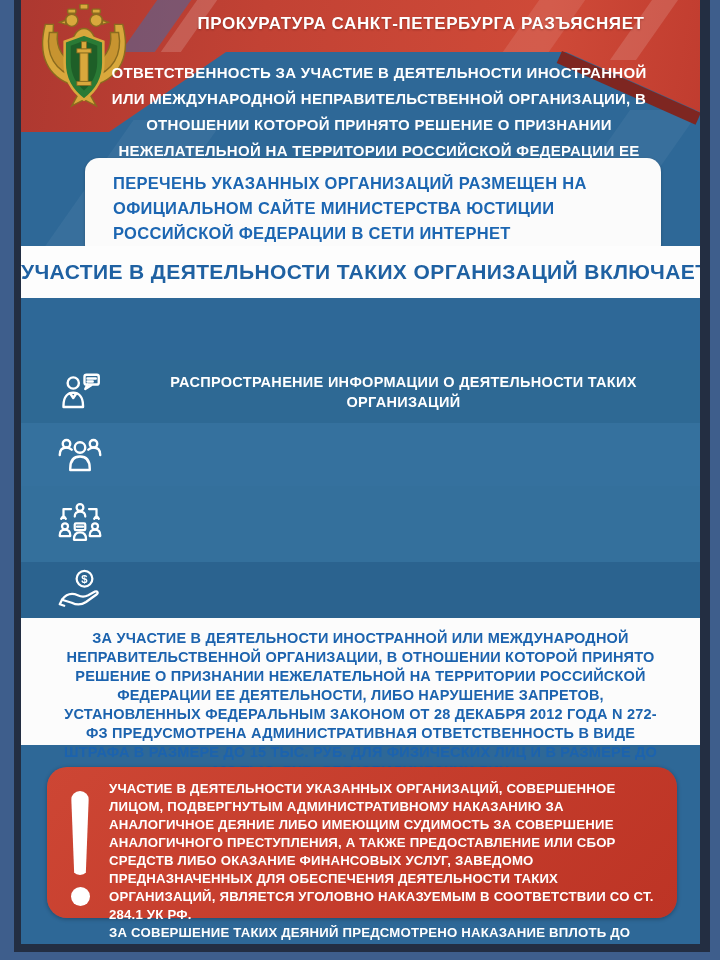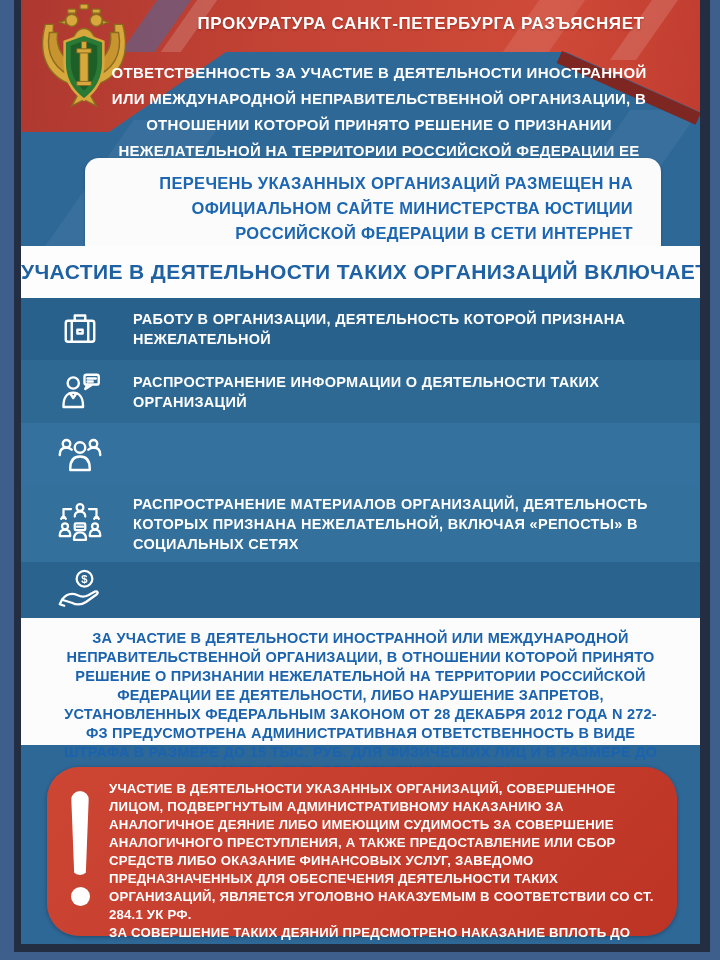--- a/index.html
+++ b/index.html
@@ -40,52 +40,52 @@
   }
   .intro{
     position:absolute;left:78px;top:60px;width:560px;z-index:3;
     color:#ffffff;font-size:15px;font-weight:bold;line-height:26px;
     letter-spacing:.3px;text-align:center;
   }
   .notice-box{
     position:absolute;left:64px;top:158px;width:576px;z-index:3;box-sizing:border-box;
     background:#fbfbfb;border-radius:14px;padding:13px 28px;
     color:#1c66b2;font-size:16.5px;font-weight:bold;line-height:25px;
-    letter-spacing:.3px;text-align:right;box-shadow:0 1px 3px rgba(0,0,0,.25);
+    letter-spacing:.3px;text-align:left;box-shadow:0 1px 3px rgba(0,0,0,.25);
   }
   .section-heading{
     position:absolute;left:0;top:246px;width:679px;height:52px;z-index:3;box-sizing:border-box;
     background:#fdfdfd;color:#1f61a2;font-size:21px;font-weight:bold;
     letter-spacing:.4px;text-align:center;line-height:52px;white-space:nowrap;
   }
 
   
   .row{position:absolute;left:0;width:679px;display:flex;align-items:center;box-sizing:border-box;
        padding-left:30px;padding-right:26px;z-index:3;}
   .row .icon{flex:0 0 58px;display:flex;justify-content:center;align-items:center;}
   .row .txt{margin-left:24px;color:#fff;font-size:14.5px;font-weight:bold;
             letter-spacing:.3px;line-height:20px;}
   .row1{top:298px;height:62px;background:#29618d;}
-  .row2{top:360px;height:63px;background:#2e6994;}
+  .row2{top:360px;height:63px;background:#2e6994;text-align:center;}
   .row3{top:423px;height:63px;background:#35719e;}
   .row4{top:486px;height:76px;background:#34709c;}
   .row5{top:562px;height:56px;background:#2b638f;}
 
   
   .admin-panel{
     position:absolute;left:0;top:618px;width:679px;height:127px;z-index:3;box-sizing:border-box;
     background:#fcfcfc;padding:11px 34px;
     color:#1c63ae;font-size:14.5px;font-weight:bold;line-height:19px;
     letter-spacing:.2px;text-align:center;
   }
 
   
   .warn-panel{
-    position:absolute;left:26px;top:767px;width:630px;height:169px;z-index:3;box-sizing:border-box;
-    background:linear-gradient(135deg,#cd4634,#bd3425);border-radius:32px;
+    position:absolute;left:26px;top:767px;width:630px;height:151px;z-index:3;box-sizing:border-box;
+    background:linear-gradient(135deg,#cd4634,#bd3425);border-radius:20px;
     box-shadow:0 1px 4px rgba(0,0,0,.3);
   }
   .excl{position:absolute;left:22px;top:24px;width:22px;height:130px;}
   .excl .bar{width:18px;height:84px;background:#fff;border-radius:9px;margin:0 auto;
              clip-path:polygon(0 0,100% 0,82% 100%,18% 100%);}
   .excl .dot{width:19px;height:19px;background:#fff;border-radius:50%;margin:12px auto 0;}
   .warn-text{position:absolute;left:62px;top:13px;width:546px;
              color:#fff;font-size:13.2px;font-weight:bold;line-height:18px;letter-spacing:.2px;}
   .warn-text p{margin:0;}
 </style>
@@ -140,31 +140,20 @@
       </svg>
     </div>
 
     <div class="title">ПРОКУРАТУРА САНКТ-ПЕТЕРБУРГА РАЗЪЯСНЯЕТ</div>
     <div class="intro">ОТВЕТСТВЕННОСТЬ ЗА УЧАСТИЕ В ДЕЯТЕЛЬНОСТИ ИНОСТРАННОЙ ИЛИ МЕЖДУНАРОДНОЙ НЕПРАВИТЕЛЬСТВЕННОЙ ОРГАНИЗАЦИИ, В ОТНОШЕНИИ КОТОРОЙ ПРИНЯТО РЕШЕНИЕ О ПРИЗНАНИИ НЕЖЕЛАТЕЛЬНОЙ НА ТЕРРИТОРИИ РОССИЙСКОЙ ФЕДЕРАЦИИ ЕЕ ДЕЯТЕЛЬНОСТИ</div>
 
     <div class="notice-box">ПЕРЕЧЕНЬ УКАЗАННЫХ ОРГАНИЗАЦИЙ РАЗМЕЩЕН НА ОФИЦИАЛЬНОМ САЙТЕ МИНИСТЕРСТВА ЮСТИЦИИ РОССИЙСКОЙ ФЕДЕРАЦИИ В СЕТИ ИНТЕРНЕТ</div>
 
     <div class="section-heading">УЧАСТИЕ В ДЕЯТЕЛЬНОСТИ ТАКИХ ОРГАНИЗАЦИЙ ВКЛЮЧАЕТ В СЕБЯ:</div>
 
-    <div class="row row1">
-      <span class="icon">
-        <svg viewBox="0 0 64 64" width="48" height="48" fill="none" stroke="#fff" stroke-width="3.2" stroke-linejoin="round">
-          <path d="M25,21 V14 H39 V21"></path>
-          <rect x="13" y="21" width="38" height="28" rx="3"></rect>
-          <path d="M21,21 V49 M43,21 V49"></path>
-          <rect x="28.5" y="33" width="7" height="5"></rect>
-        </svg>
-      </span>
-      <span class="txt">РАБОТУ В ОРГАНИЗАЦИИ, ДЕЯТЕЛЬНОСТЬ КОТОРОЙ ПРИЗНАНА НЕЖЕЛАТЕЛЬНОЙ</span>
-    </div>
 
     <div class="row row2">
       <span class="icon">
         <svg viewBox="0 0 64 64" width="48" height="48" fill="none" stroke="#fff" stroke-width="3.2" stroke-linejoin="round" stroke-linecap="round">
           <circle cx="23" cy="20" r="7.5"></circle>
           <path d="M10,50 C10,38 16,33 23,33 C30,33 36,38 36,50 V52 H10 Z"></path>
           <path d="M19,34 L23,40 L27,34"></path>
           <rect x="38" y="9" width="19" height="13" rx="2.5"></rect>
           <path d="M42,22 L39,28 L47,23"></path>
           <path d="M42,14 H53 M42,18 H49"></path>
@@ -195,21 +184,20 @@
           <path d="M44,12 H54 V24 M54,21 L51,25 M54,21 L57,25"></path>
           <circle cx="12" cy="35" r="4"></circle>
           <path d="M5,47 C5,41 8,39.5 12,39.5 C16,39.5 19,41 19,47 V48 H5 Z"></path>
           <circle cx="52" cy="35" r="4"></circle>
           <path d="M45,47 C45,41 48,39.5 52,39.5 C56,39.5 59,41 59,47 V48 H45 Z"></path>
           <rect x="25" y="31" width="14" height="9" rx="1.5"></rect>
           <path d="M28,35.5 H36"></path>
           <path d="M24,52 C24,45 27,43 32,43 C37,43 40,45 40,52 V53 H24 Z"></path>
         </svg>
       </span>
-      <span class="txt">РАСПРОСТРАНЕНИЕ МАТЕРИАЛОВ ОРГАНИЗАЦИЙ, ДЕЯТЕЛЬНОСТЬ КОТОРЫХ ПРИЗНАНА НЕЖЕЛАТЕЛЬНОЙ, ВКЛЮЧАЯ «РЕПОСТЫ» В СОЦИАЛЬНЫХ СЕТЯХ</span>
     </div>
 
     <div class="row row5">
       <span class="icon">
         <svg viewBox="0 0 64 64" width="48" height="48" fill="none" stroke="#fff" stroke-width="3" stroke-linejoin="round" stroke-linecap="round">
           <circle cx="38" cy="17" r="10.5"></circle>
           <text x="38" y="22" text-anchor="middle" font-size="15" font-weight="bold" fill="#fff" stroke="none" font-family="Liberation Sans, sans-serif">$</text>
           <path d="M8,45 C14,37 22,36 29,39 C33,41 39,41 43,39 L52,34 C55,33 57,36 54,38 L40,48 C34,52 27,52 21,49 L8,45 Z"></path>
           <path d="M8,45 L5,51 L11,53"></path>
         </svg>

